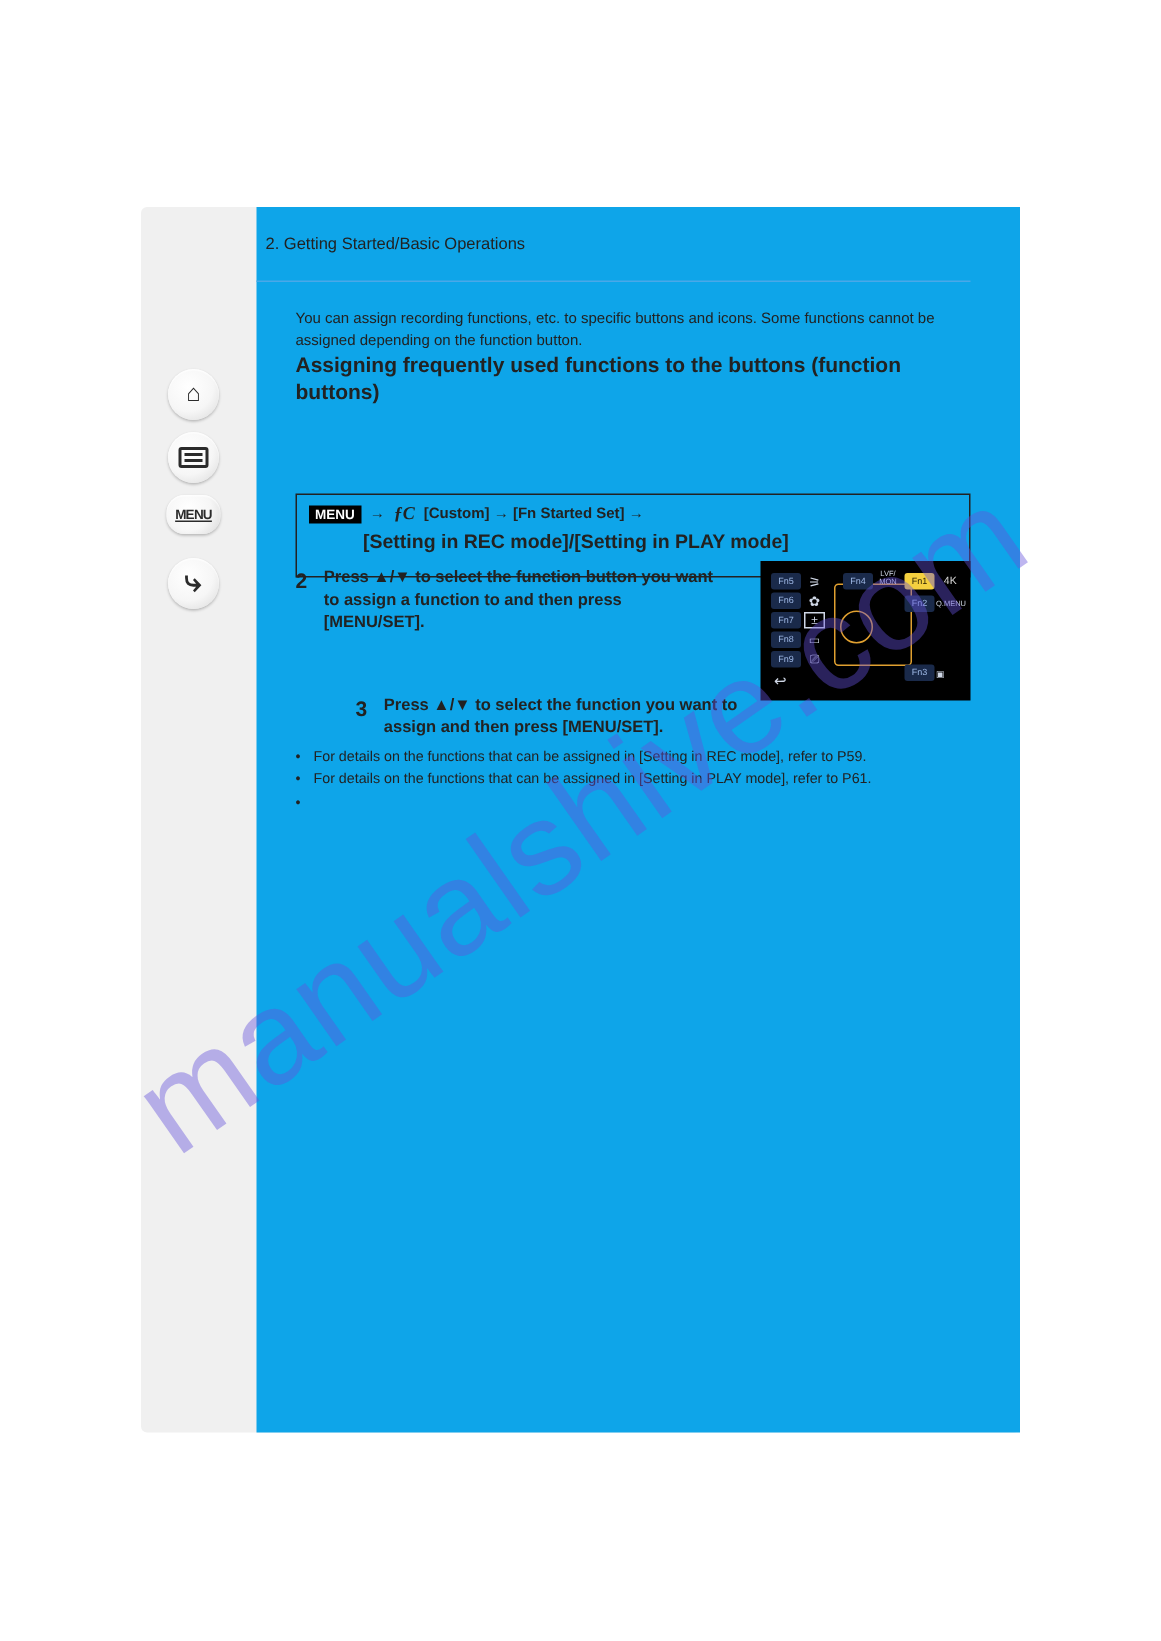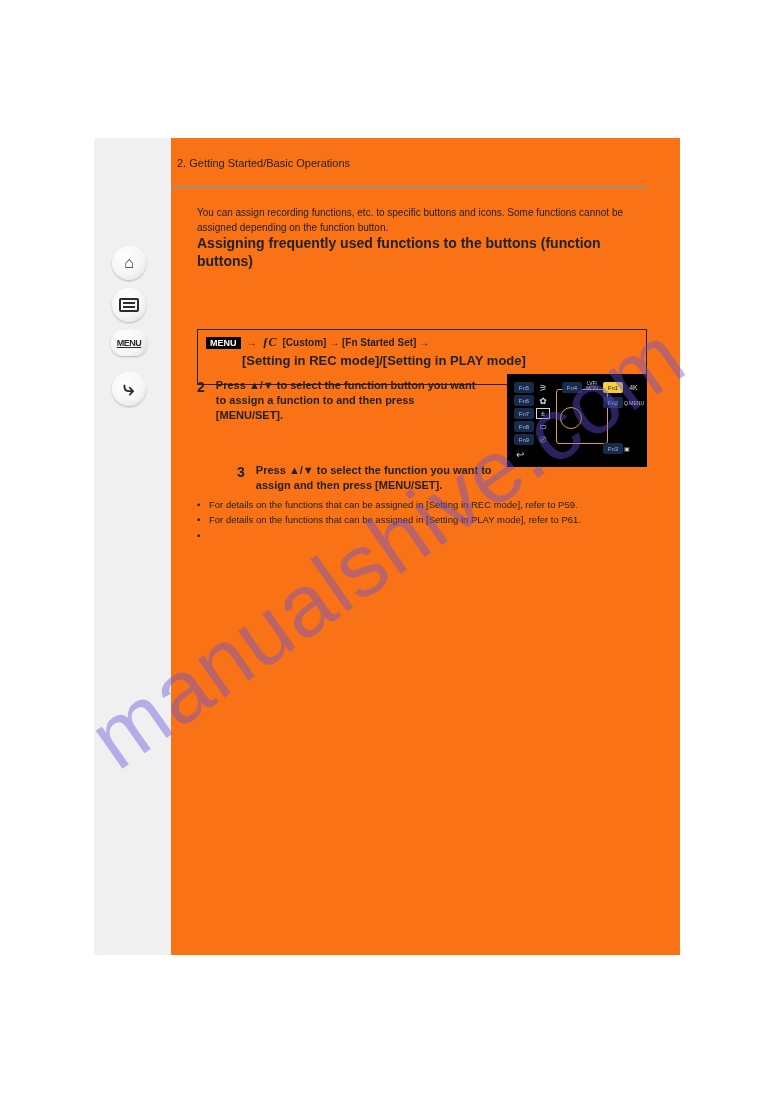--- a/index.html
+++ b/index.html
@@ -60,21 +60,21 @@
   }
   .nav-panel-inner::before { top: 2px; }
   .nav-panel-inner::after  { top: 6px; }
 
   .content {
     position: absolute;
     left: 77px;
     top: 0;
     right: 0;
     height: 100%;
-    background: #f97316;
+    background: #0ea5e9;
     padding: 0;
   }
 
   .header-line {
     position: absolute;
     left: 0; right: 33px;
     top: 49px;
     height: 0;
     border-top: 1px solid #4aa8e8;
   }

